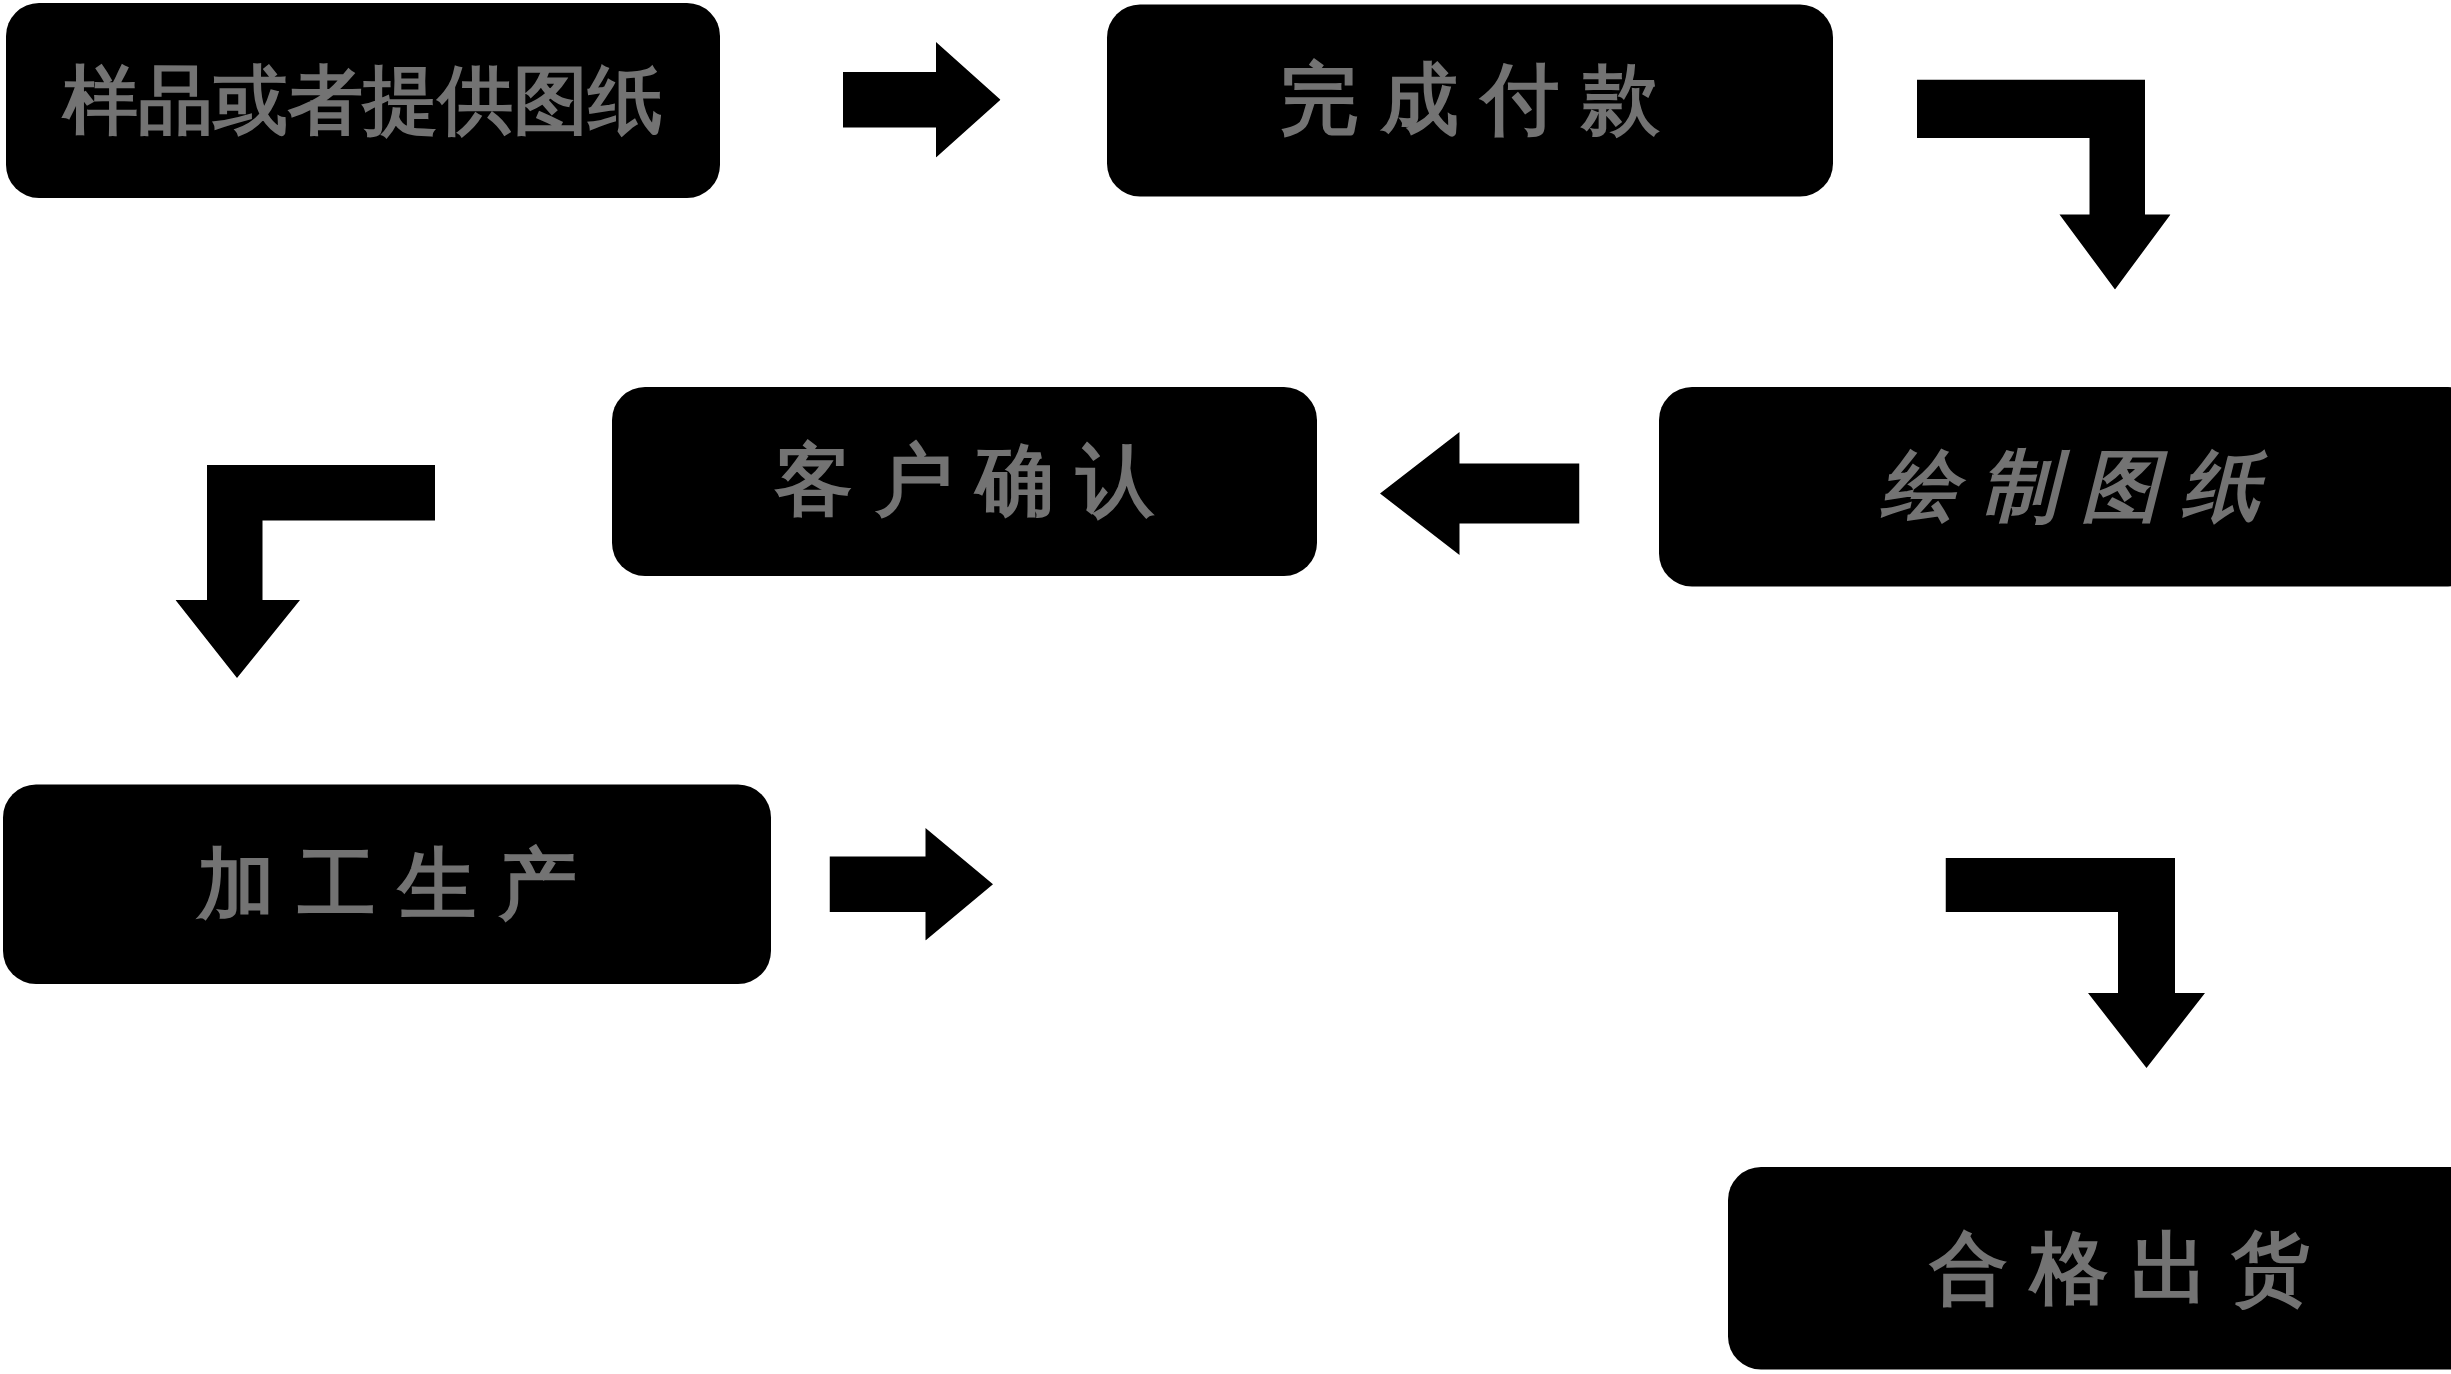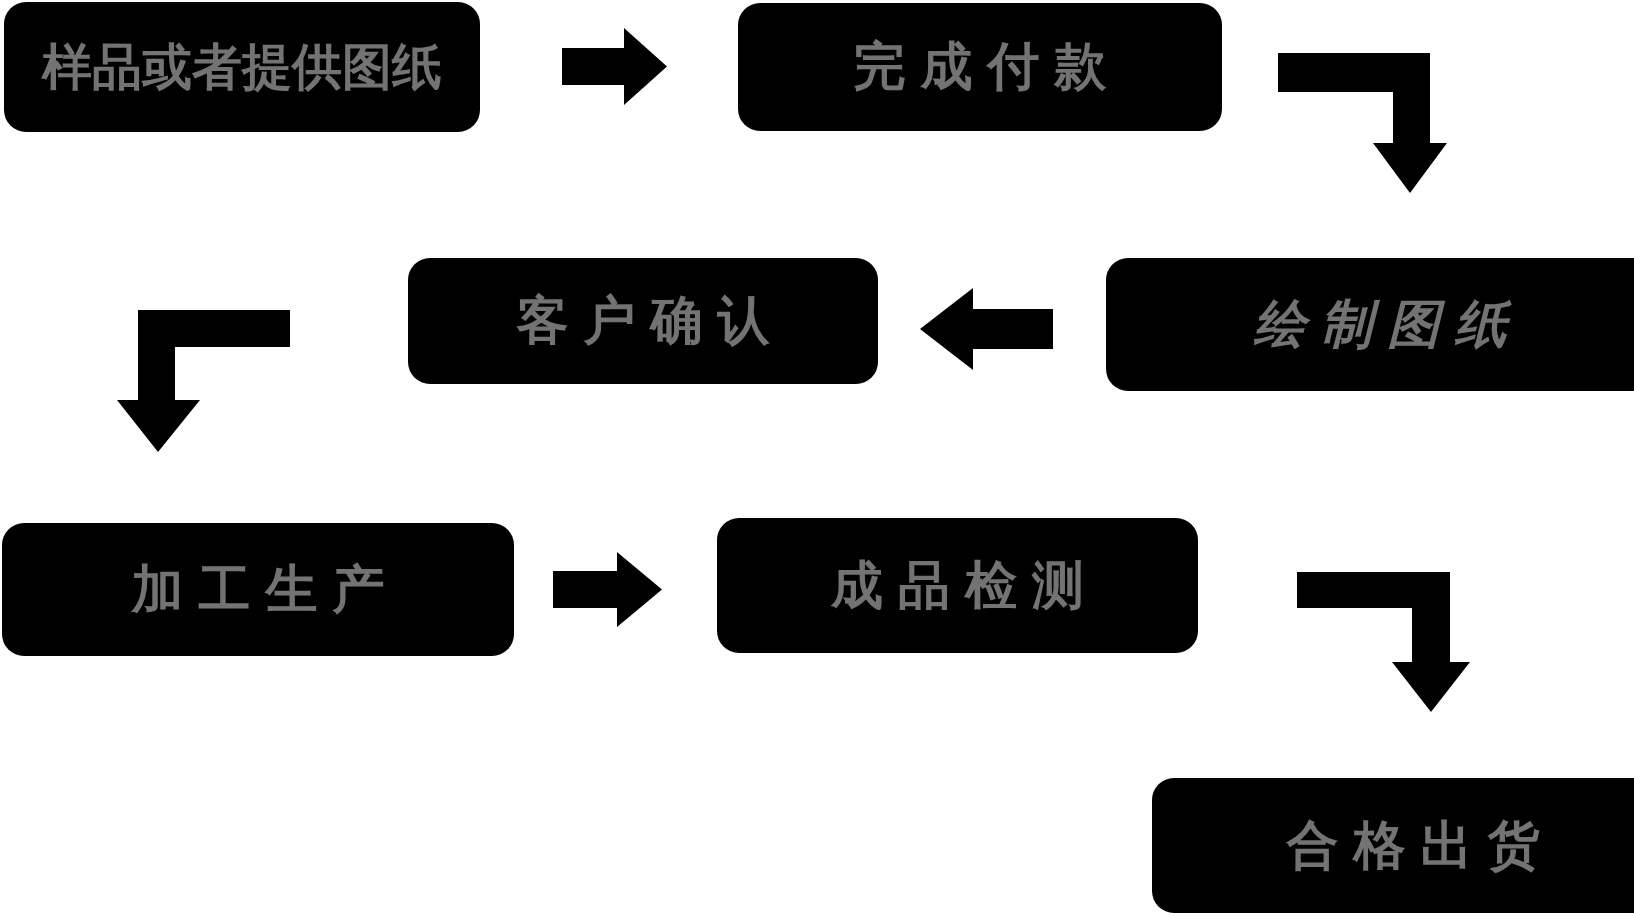--- a/index.html
+++ b/index.html
@@ -86,21 +86,20 @@
   <svg id="arrow-4" class="arrow" width="173" height="142" viewBox="0 0 173 142">
     <polygon points="173,0 21,0 21,90 0,90 41,142 83,90 58,90 58,37 173,37"></polygon>
   </svg>
 
   <div id="node-5" class="node">加工生产</div>
 
   <svg id="arrow-5" class="arrow" width="109" height="75" viewBox="0 0 109 75">
     <polygon points="0,19 64,19 64,0 109,37.5 64,75 64,56 0,56"></polygon>
   </svg>
 
-  <div id="node-6" class="node">成品检测</div>
 
   <svg id="arrow-6" class="arrow" width="173" height="140" viewBox="0 0 173 140">
     <polygon points="0,0 153,0 153,90 173,90 134,140 95,90 115,90 115,36 0,36"></polygon>
   </svg>
 
   <div id="node-7" class="node">合格出货</div>
 
 </div>
 
 </body></html>

